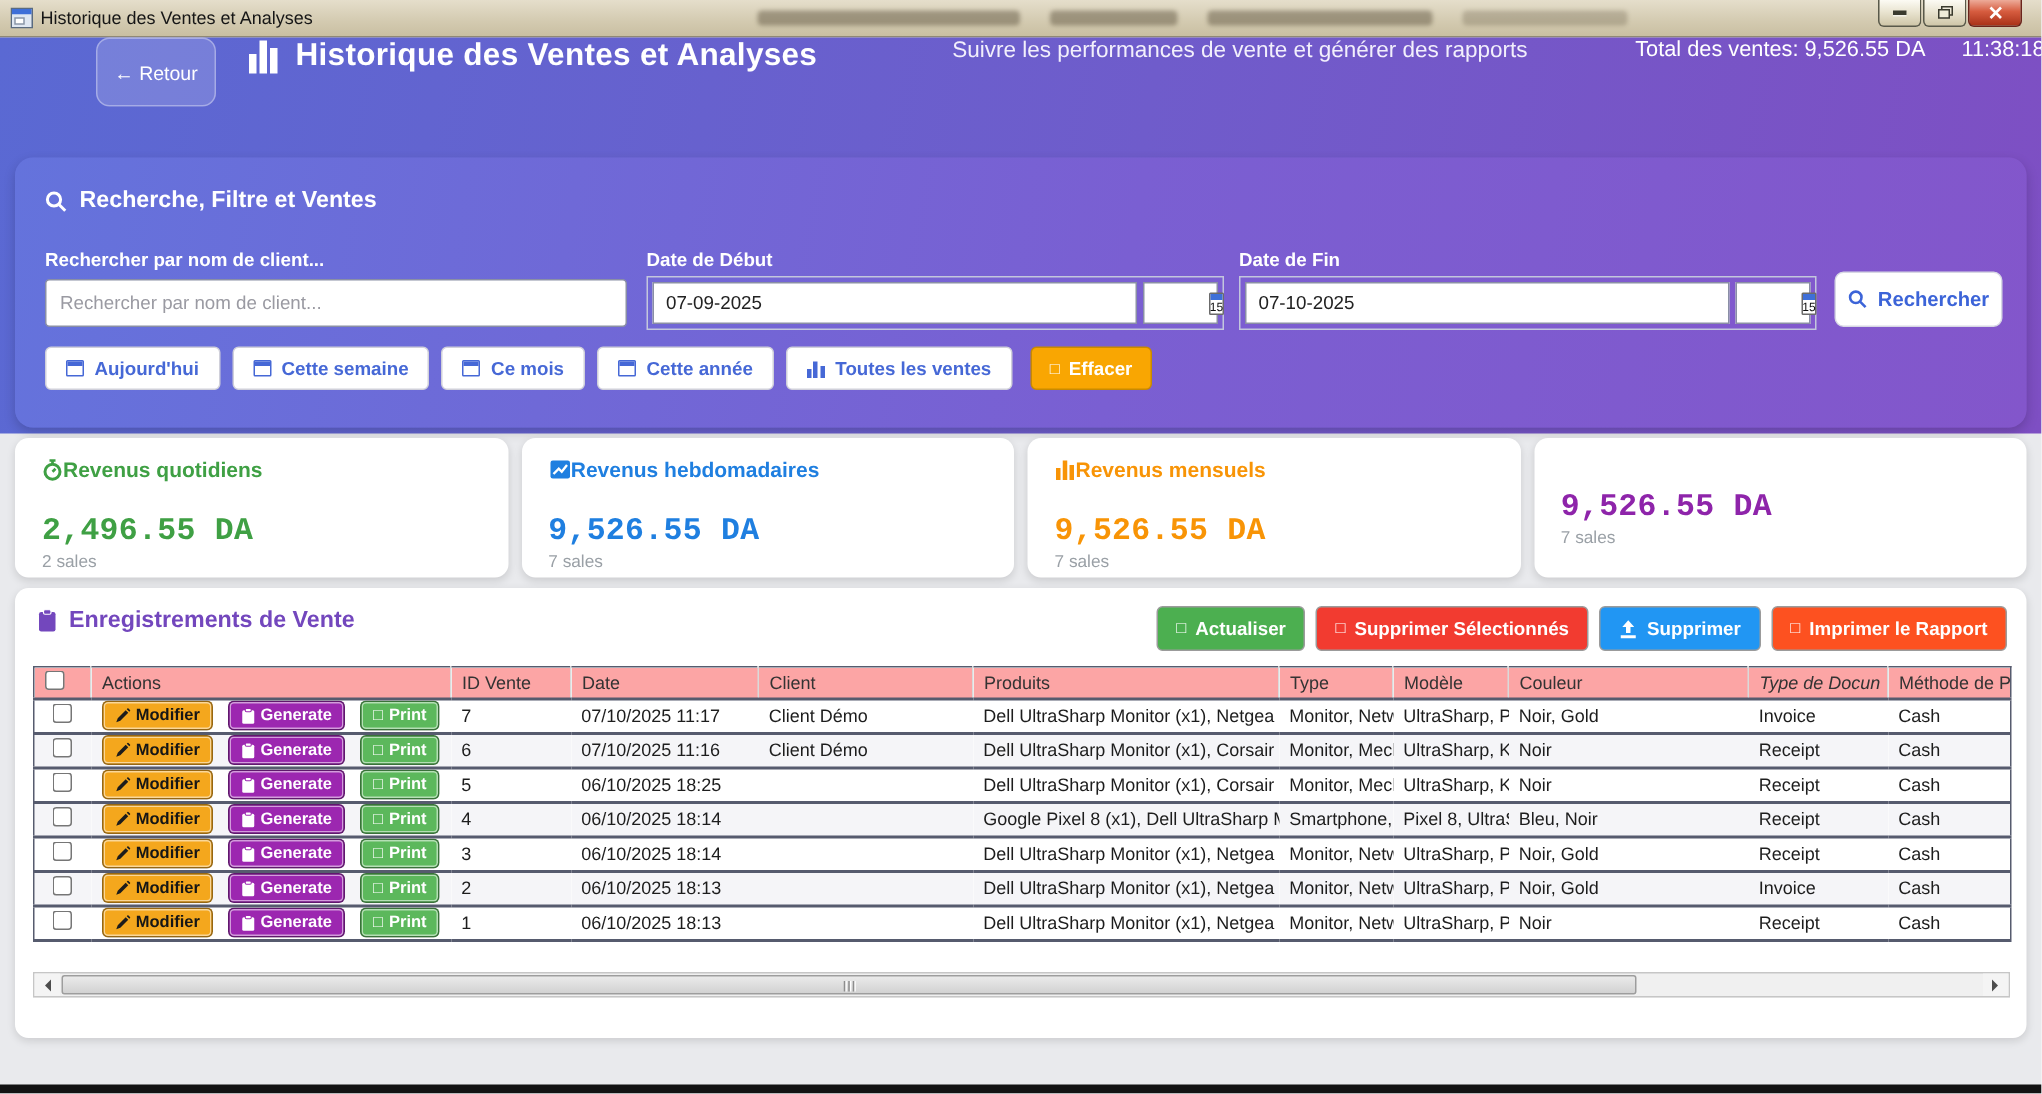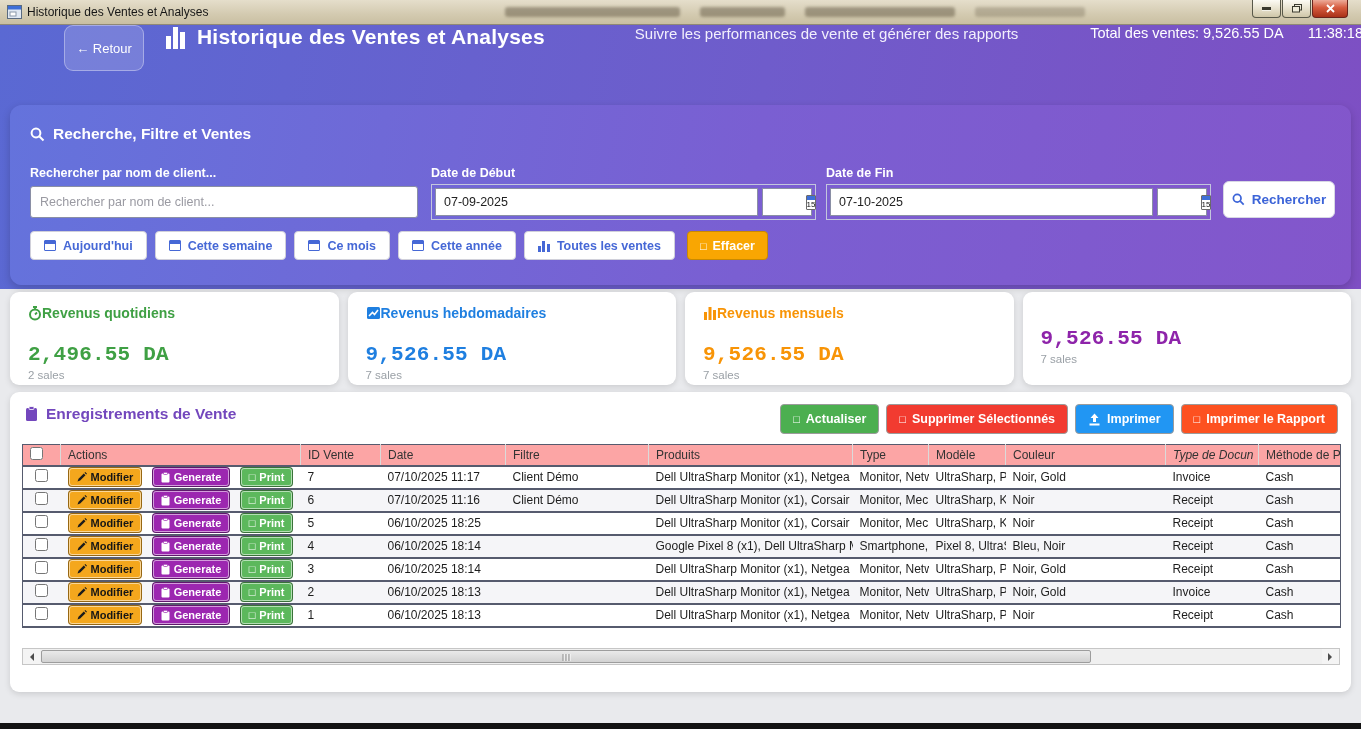--- a/index.html
+++ b/index.html
@@ -293,36 +293,36 @@
       </div>
       <div class="abtn" style="background: rgb(242, 59, 48);">
         <span class="tofu">□</span>
         <span>Supprimer Sélectionnés</span>
       </div>
       <div class="abtn" style="background: rgb(33, 150, 243);">
         <svg width="13" height="13" viewBox="0 0 13 13">
             <path d="M6.5 0.5 L10.5 5 H8 v4 H5 V5 H2.5 z" fill="#fff"></path>
             <rect x="1.5" y="10.5" width="10" height="2" fill="#fff"></rect>
           </svg>
-        <span>Imprimer</span>
+        <span>Supprimer</span>
       </div>
       <div class="abtn" style="background: rgb(253, 81, 32);">
         <span class="tofu">□</span>
         <span>Imprimer le Rapport</span>
       </div>
     </div>
 
     <table class="sales">
       <thead>
         <tr>
           <th class="c-check"><input type="checkbox" style=""></th>
           <th class="c-actions">Actions</th>
           <th class="c-id">ID Vente</th>
           <th class="c-date">Date</th>
-          <th class="c-client">Filtre</th>
+          <th class="c-client">Client</th>
           <th class="c-prod">Produits</th>
           <th class="c-type">Type</th>
           <th class="c-model">Modèle</th>
           <th class="c-color">Couleur</th>
           <th class="c-doc">Type de Docun</th>
           <th class="c-pay">Méthode de Pa</th>
         </tr>
       </thead>
       <tbody>
           <tr>

